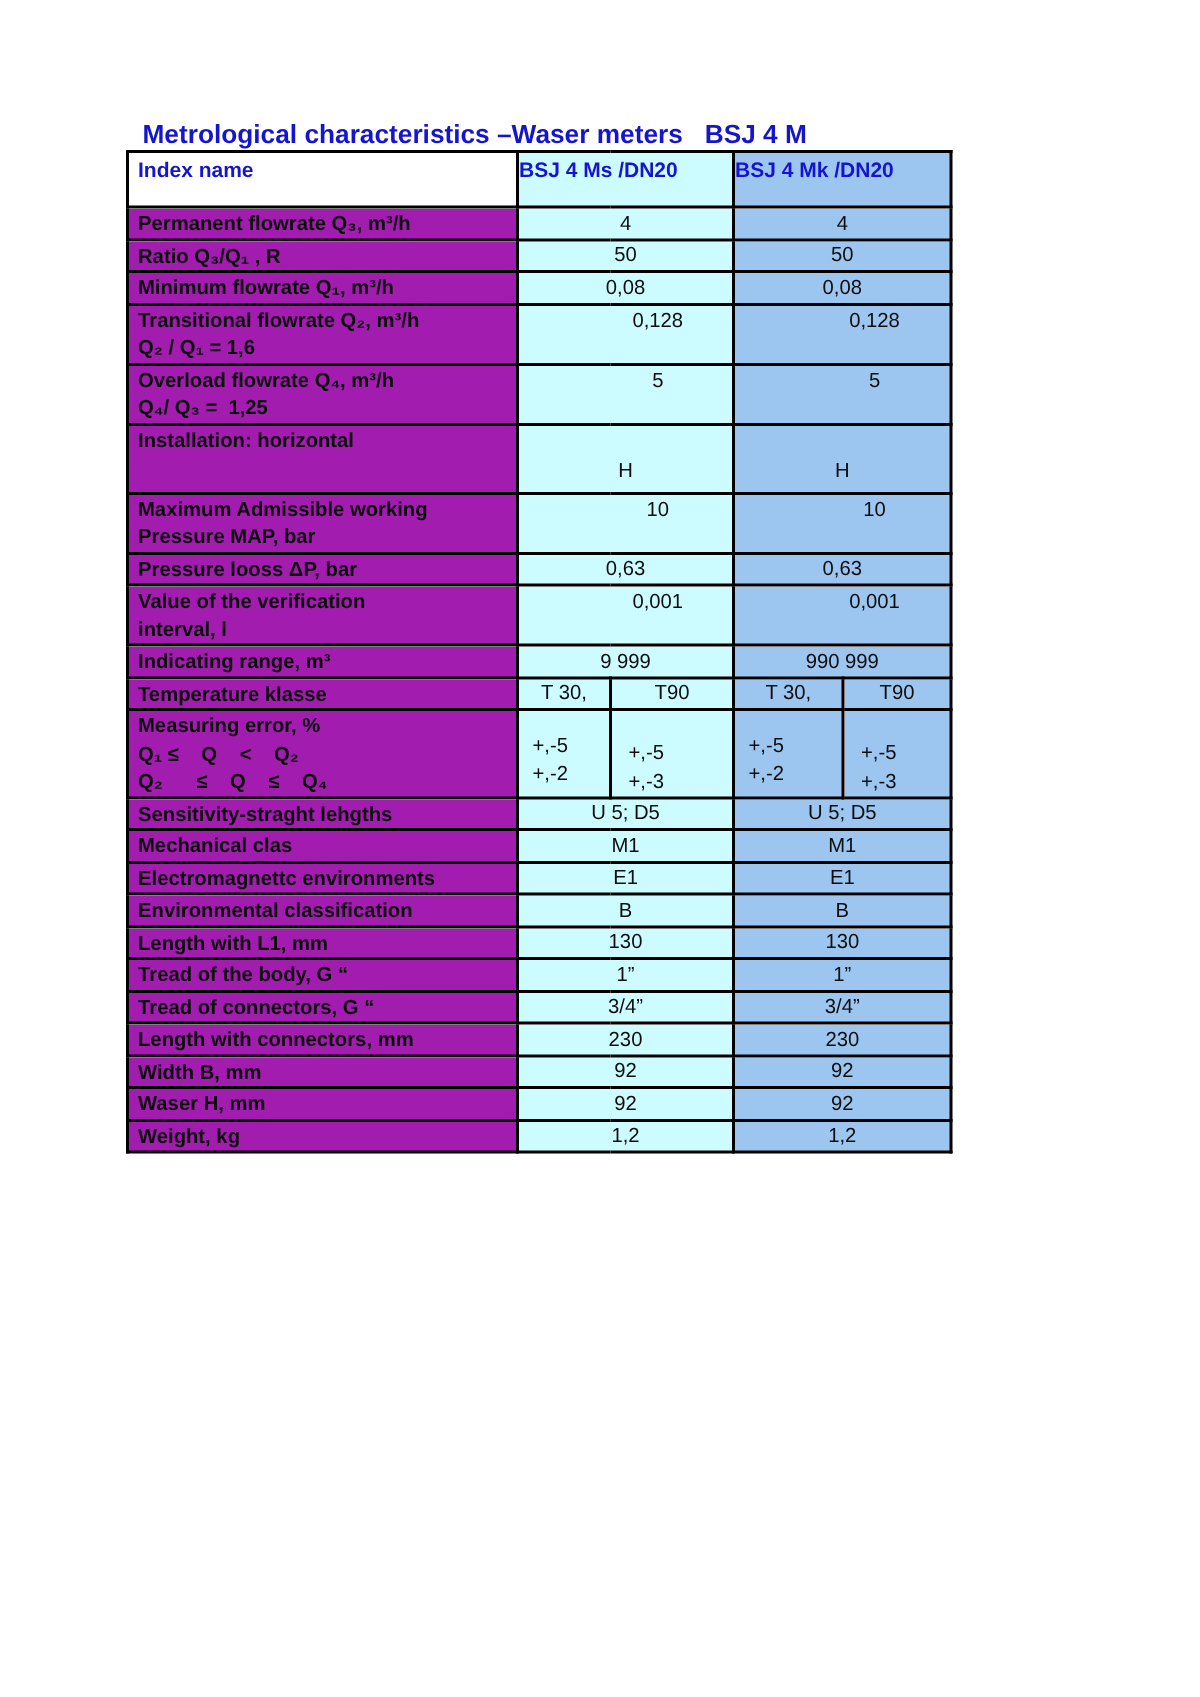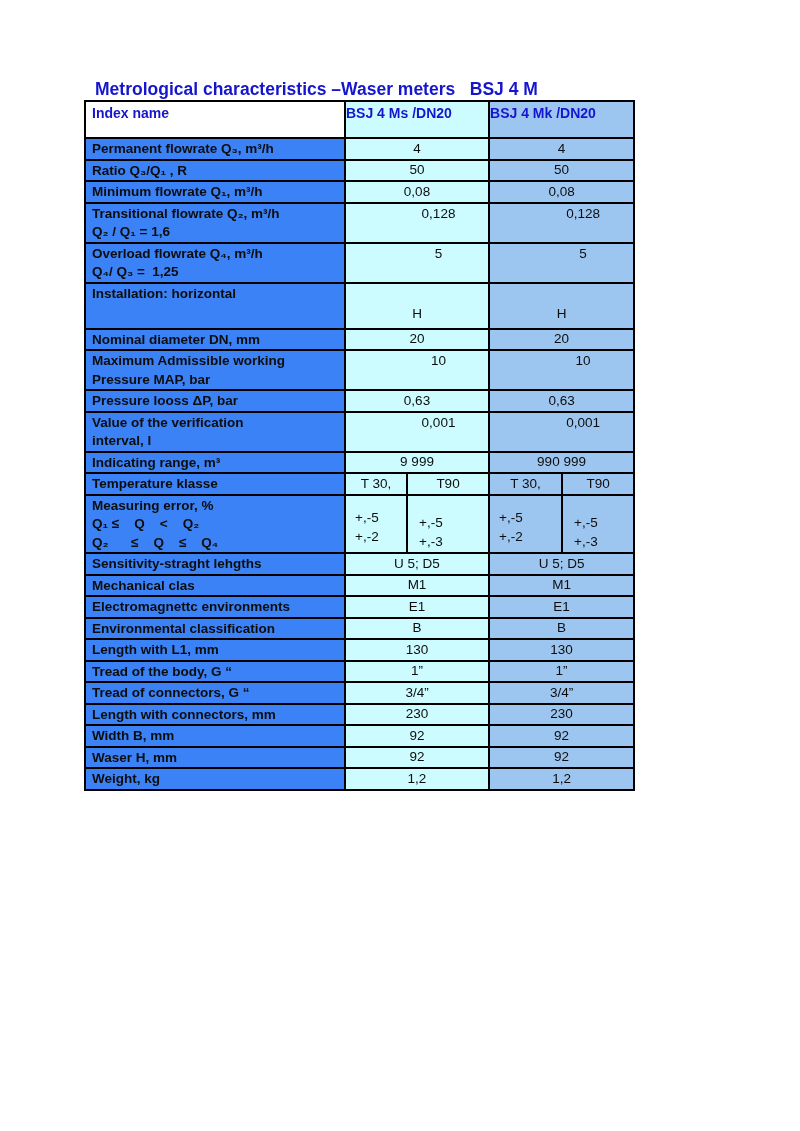--- a/index.html
+++ b/index.html
@@ -58,21 +58,21 @@
     text-align: left;
     vertical-align: top;
     padding-top: 3px;
     font-size: 14px;
     font-weight: bold;
     height: 37px;
   }
   .col-ms { background: var(--c-ms); }
   .col-mk { background: var(--c-mk); }
   td.cell-label {
-    background: #3b82f6;
+    background: #a21caf;
     font-weight: bold;
     text-align: left;
     vertical-align: top;
     padding: 1px 2px 0 6px;
     line-height: 18.5px;
   }
   td.cell-val {
     text-align: center;
     vertical-align: middle;
     line-height: 18px;
@@ -144,25 +144,20 @@
         <td class="cell-label">Overload flowrate Q₄, m³/h
 Q₄/ Q₃ =  1,25</td>
         <td class="cell-val col-ms" colspan="2">5</td>
         <td class="cell-val col-mk" colspan="2">5</td>
       </tr>
       <tr class="row-tall-bottom">
         <td class="cell-label">Installation: horizontal</td>
         <td class="cell-val col-ms" colspan="2">H</td>
         <td class="cell-val col-mk" colspan="2">H</td>
       </tr>
-      <tr class="row-simple">
-        <td class="cell-label">Nominal diameter DN, mm</td>
-        <td class="cell-val col-ms" colspan="2">20</td>
-        <td class="cell-val col-mk" colspan="2">20</td>
-      </tr>
       <tr class="row-tall-top">
         <td class="cell-label">Maximum Admissible working
 Pressure MAP, bar</td>
         <td class="cell-val col-ms" colspan="2">10</td>
         <td class="cell-val col-mk" colspan="2">10</td>
       </tr>
       <tr class="row-simple">
         <td class="cell-label">Pressure looss ΔP, bar</td>
         <td class="cell-val col-ms" colspan="2">0,63</td>
         <td class="cell-val col-mk" colspan="2">0,63</td>

